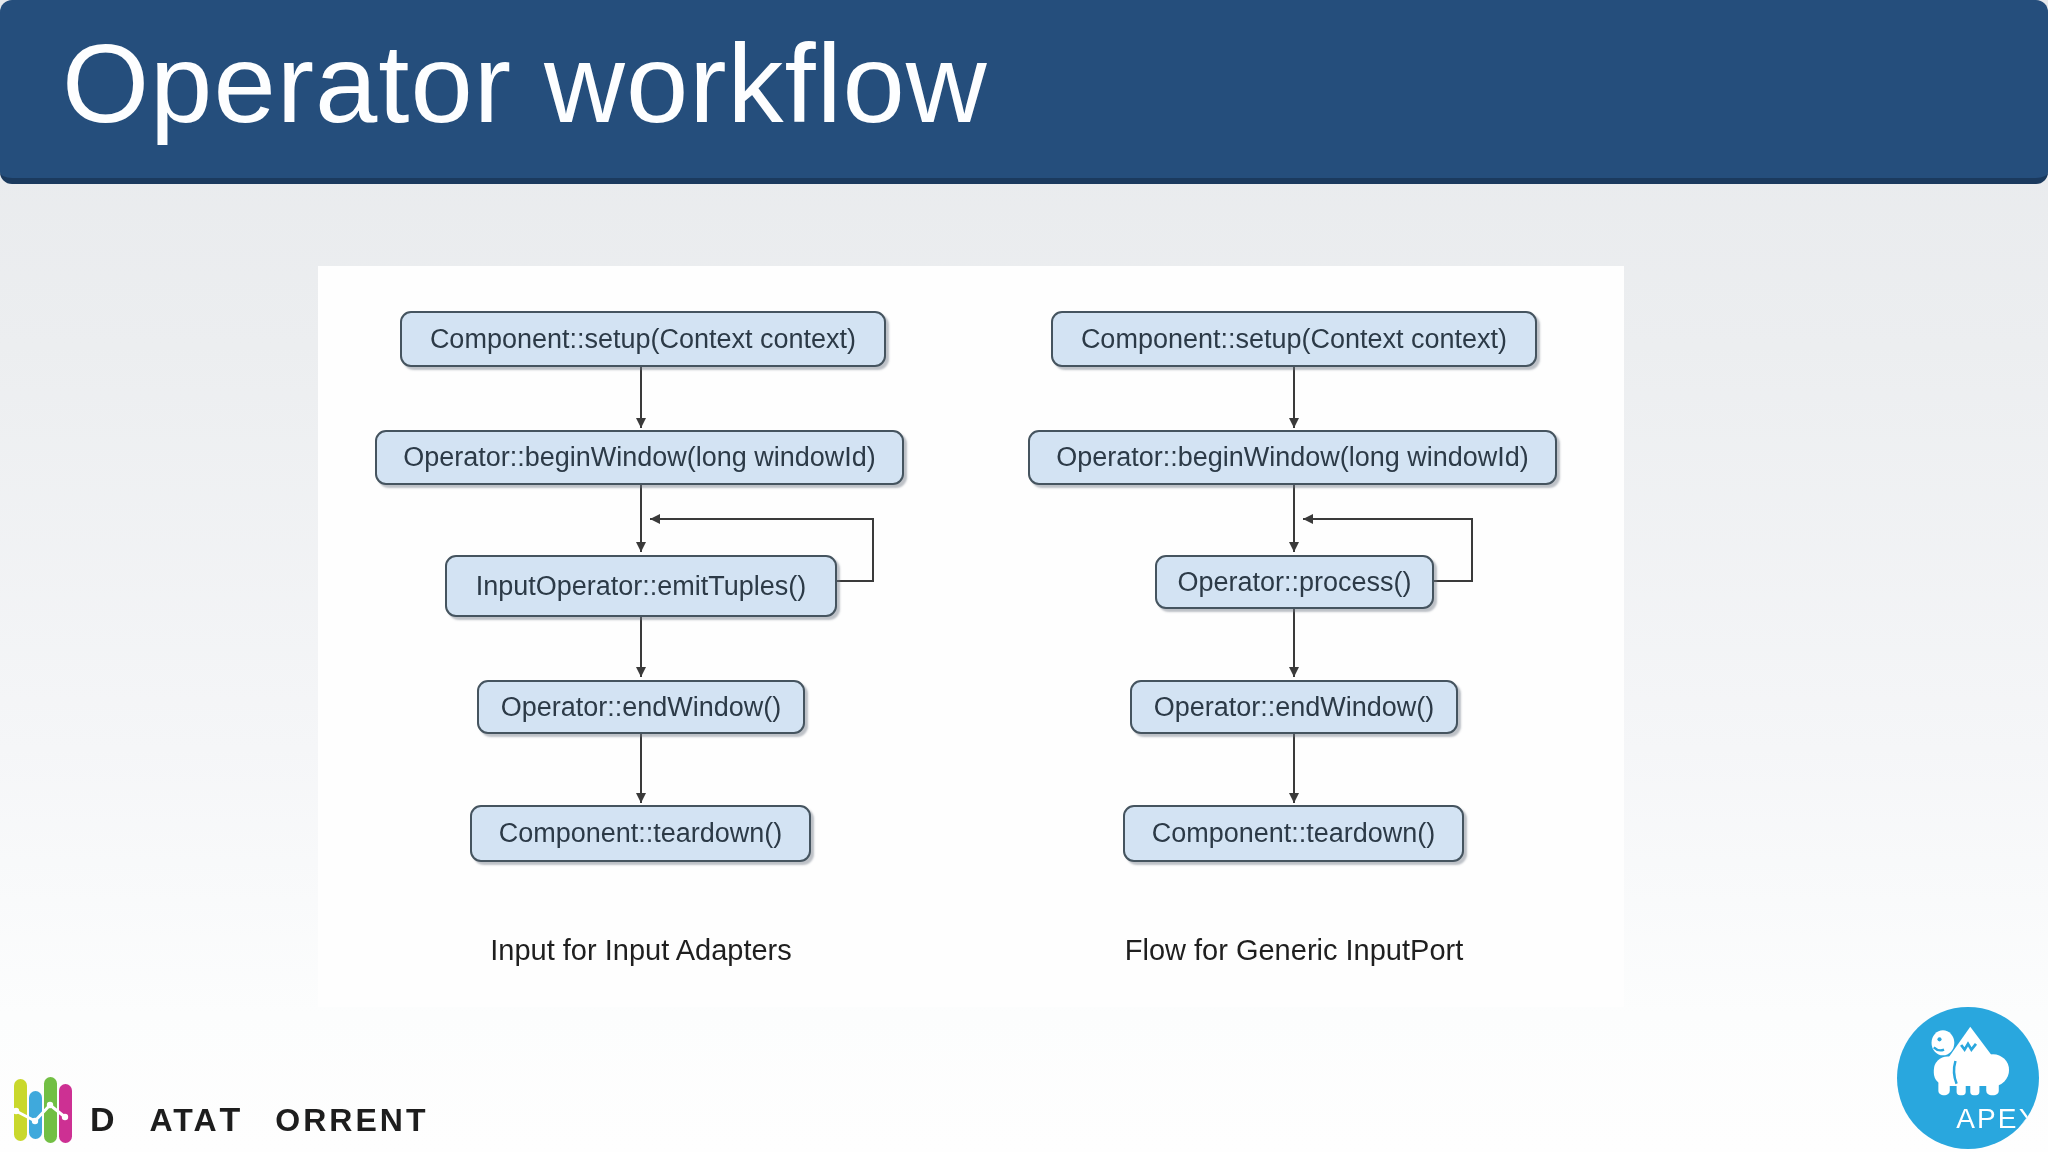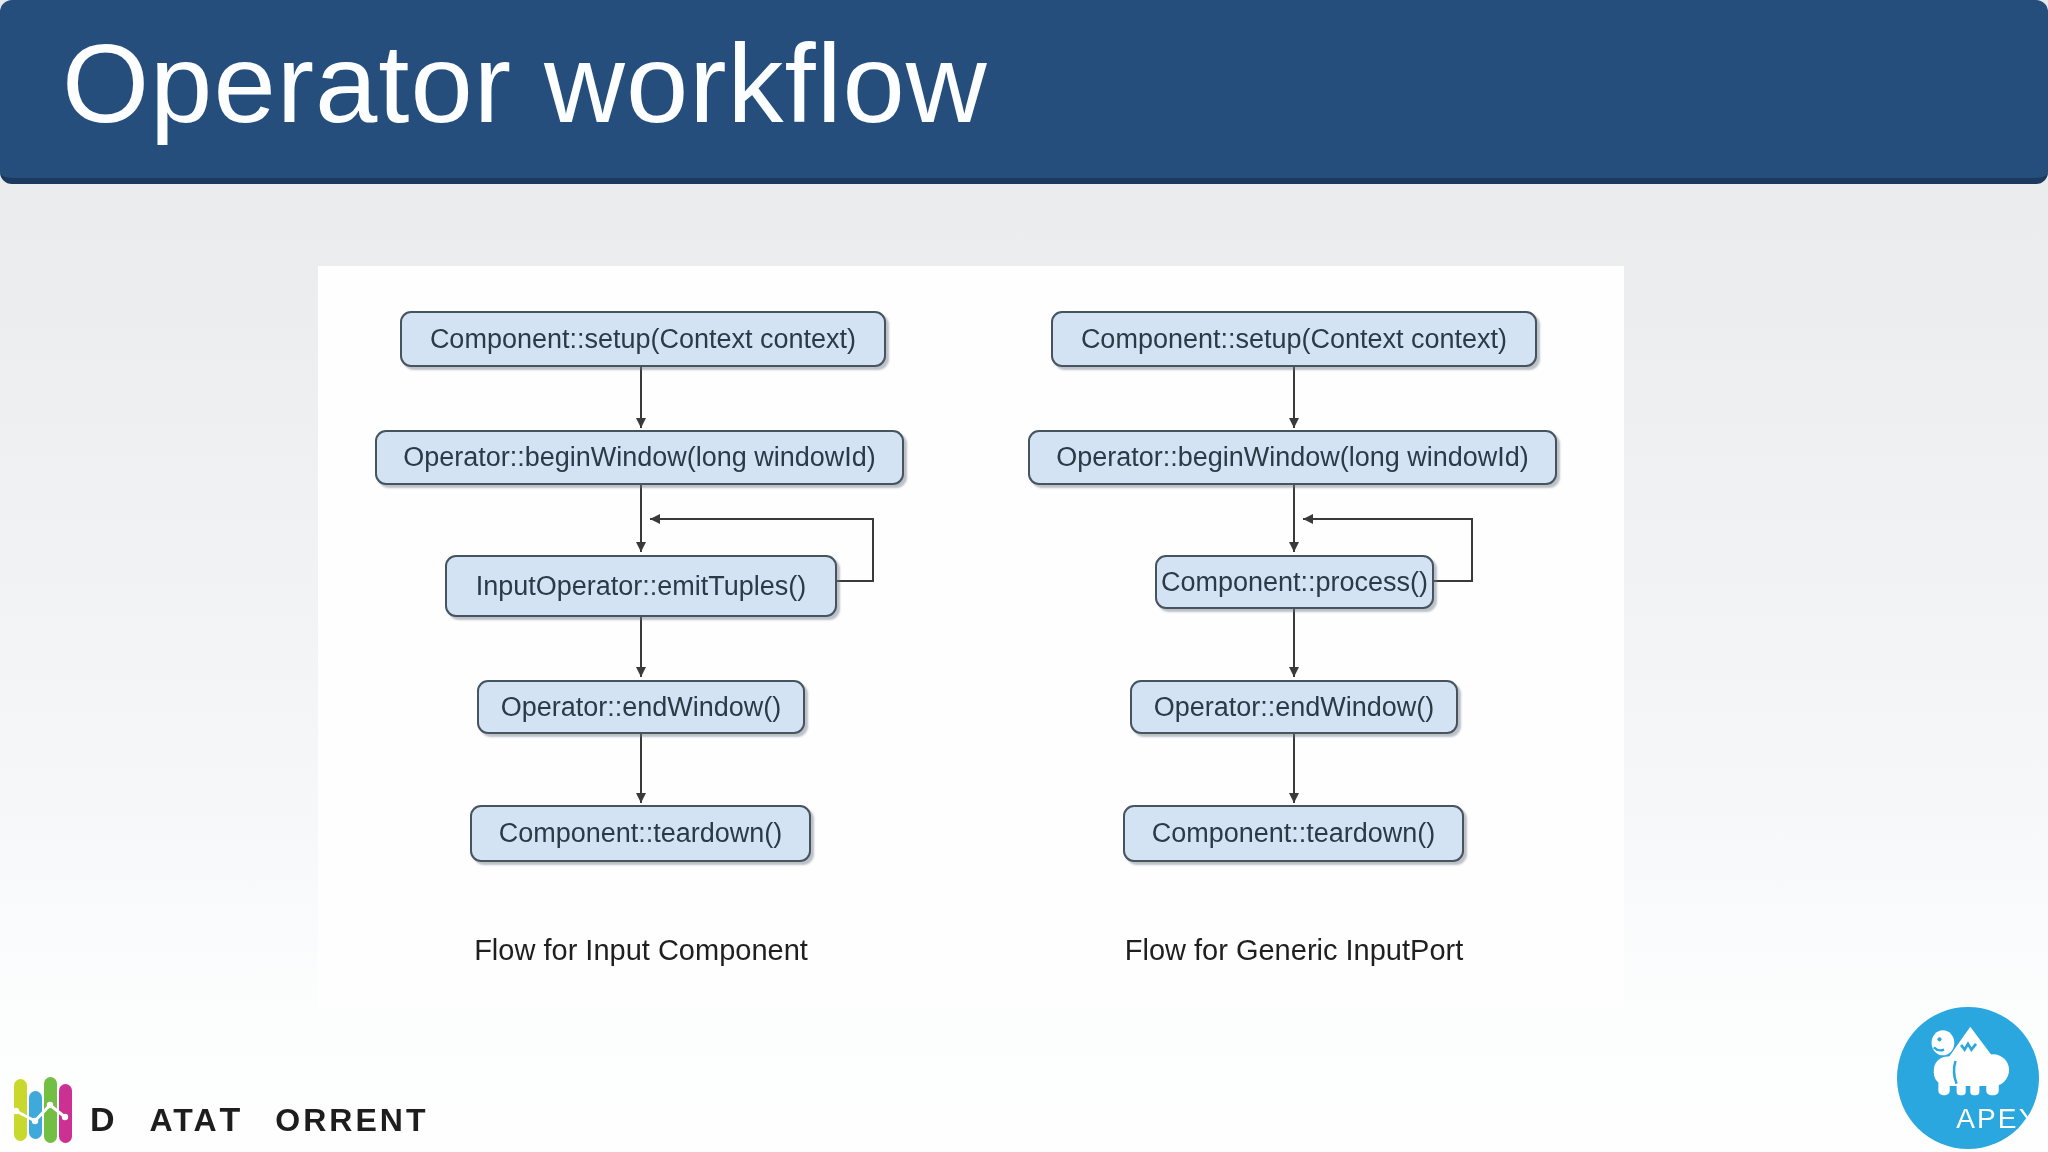--- a/index.html
+++ b/index.html
@@ -134,25 +134,25 @@
     <polyline class="conn" points="1434,581 1472,581 1472,519 1303,519" marker-end="url(#ah)"></polyline>
     <line class="conn" x1="1294" y1="609" x2="1294" y2="677" marker-end="url(#ah)"></line>
     <line class="conn" x1="1294" y1="734" x2="1294" y2="803" marker-end="url(#ah)"></line>
   </svg>
 
   <div class="node" style="left:400px; top:311px; width:486px; height:56px;">Component::setup(Context context)</div>
   <div class="node" style="left:375px; top:430px; width:529px; height:55px;">Operator::beginWindow(long windowId)</div>
   <div class="node" style="left:445px; top:555px; width:392px; height:62px;">InputOperator::emitTuples()</div>
   <div class="node" style="left:477px; top:680px; width:328px; height:54px;">Operator::endWindow()</div>
   <div class="node" style="left:470px; top:805px; width:341px; height:57px;">Component::teardown()</div>
-  <div class="caption" style="left:431px; top:932px;">Flow for Input Component</div>
+  <div class="caption" style="left:431px; top:932px;">Input for Input Adapters</div>
 
   <div class="node" style="left:1051px; top:311px; width:486px; height:56px;">Component::setup(Context context)</div>
   <div class="node" style="left:1028px; top:430px; width:529px; height:55px;">Operator::beginWindow(long windowId)</div>
-  <div class="node" style="left:1155px; top:555px; width:279px; height:54px;">Component::process()</div>
+  <div class="node" style="left:1155px; top:555px; width:279px; height:54px;">Operator::process()</div>
   <div class="node" style="left:1130px; top:680px; width:328px; height:54px;">Operator::endWindow()</div>
   <div class="node" style="left:1123px; top:805px; width:341px; height:57px;">Component::teardown()</div>
   <div class="caption" style="left:1084px; top:932px;">
     <div>Flow for Generic InputPort</div>
   </div>
 
   <div class="dt-logo">
     <svg class="dt-bars" viewBox="0 0 60 70" aria-hidden="true">
       <rect x="0" y="4" width="13" height="62" rx="6.5" fill="var(--dt-lime)"></rect>
       <rect x="15" y="16" width="13" height="48" rx="6.5" fill="var(--dt-blue)"></rect>

